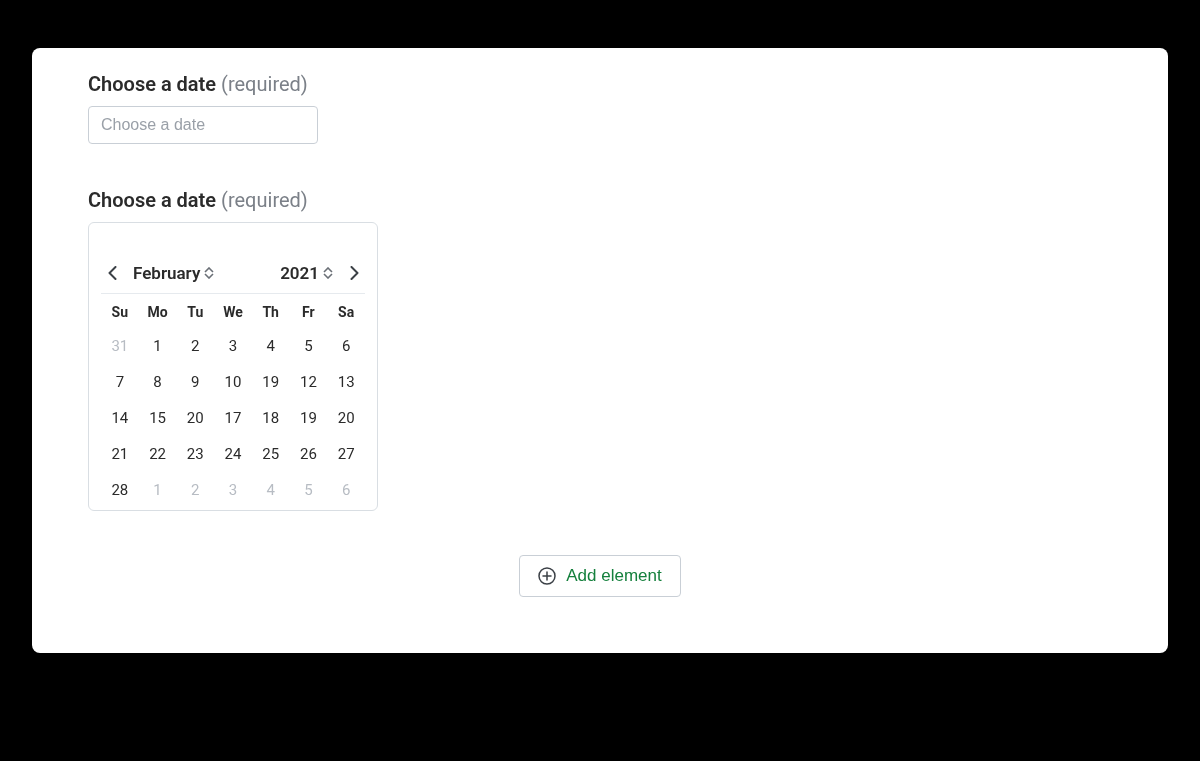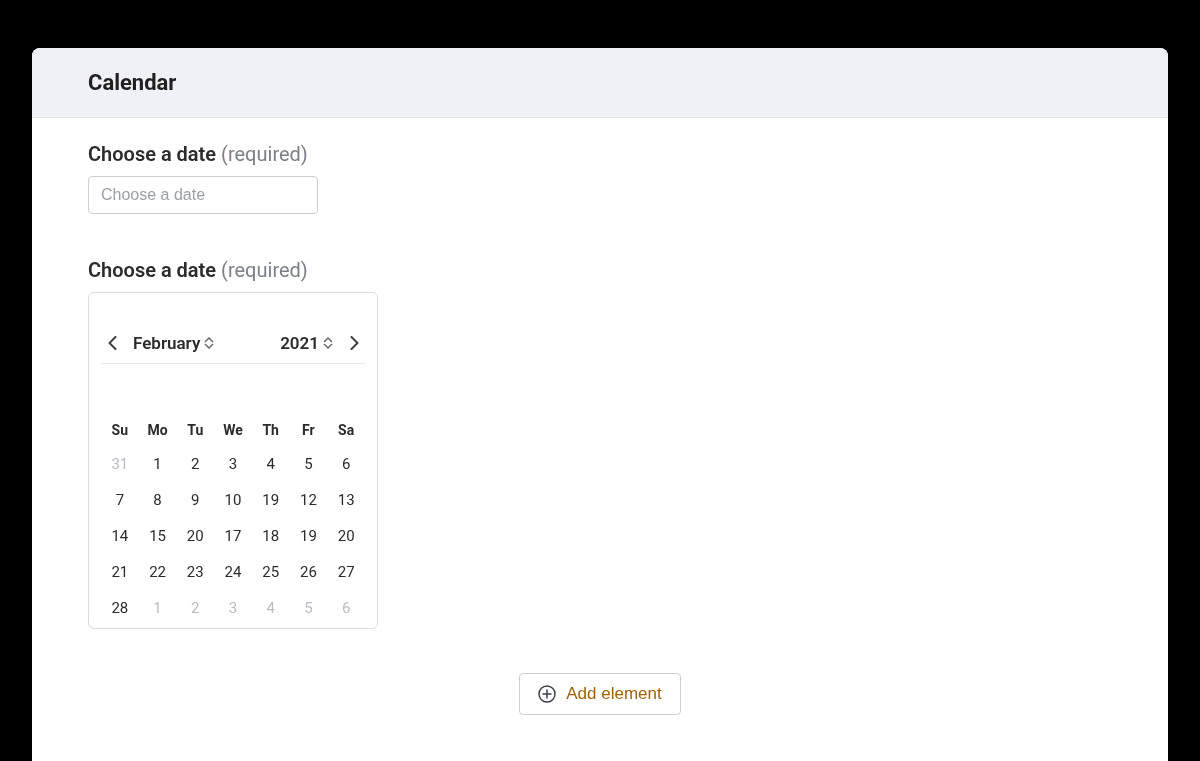--- a/index.html
+++ b/index.html
@@ -93,21 +93,20 @@
       grid-template-columns: repeat(7, 1fr);
       text-align: center;
       padding-top: 10px;
       row-gap: 12px;
     }
     .dow {
       font-size: 14px;
       font-weight: 700;
       color: #2b2b2b;
       padding-bottom: 2px;
-      margin-top: 48px;
     }
     .day {
       font-size: 15px;
       font-weight: 400;
       color: #2b2b2b;
       cursor: pointer;
       height: 24px;
       display: flex; align-items: center; justify-content: center;
     }
     .day.muted { color: #b7bcc3; }
@@ -118,33 +117,30 @@
       padding: 44px 0 26px 0;
     }
     .add-btn {
       display: inline-flex; align-items: center;
       gap: 10px;
       border: 1px solid #c9cfd6;
       background: #fff;
       border-radius: 4px;
       padding: 10px 18px;
       font-size: 17px;
-      color: #a16207;
+      color: #15803d;
       cursor: pointer;
     }
     .add-btn .plus-icon { width:18px; height:18px; display:inline-flex; align-items:center; justify-content:center;}
     .add-btn .plus-icon svg { width:18px; height:18px; }
   </style>
 </head>
 <body>
 
 <div class="card">
-  <div class="card-header">
-    <h2>Calendar</h2>
-  </div>
   <div class="card-body">
 
     <div>
       <div class="field-label">
         <span>Choose a date</span>
         <span class="req">(required)</span>
       </div>
       <input type="text" class="text-input" placeholder="Choose a date" style="">
     </div>
 

